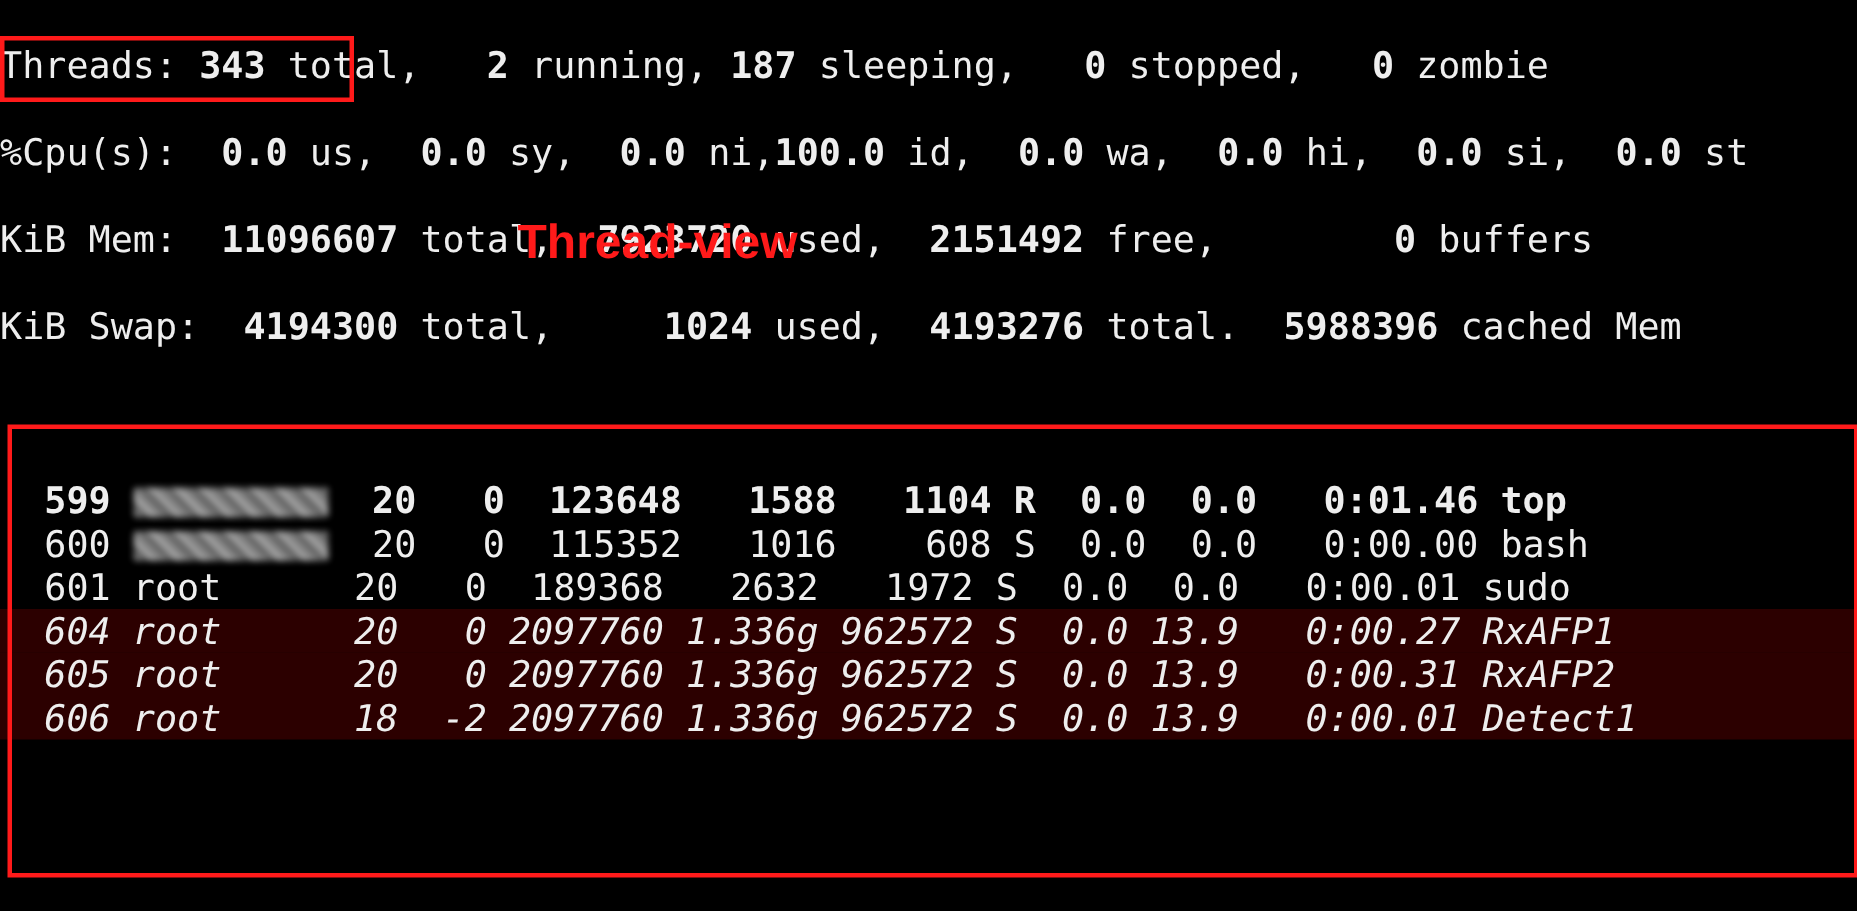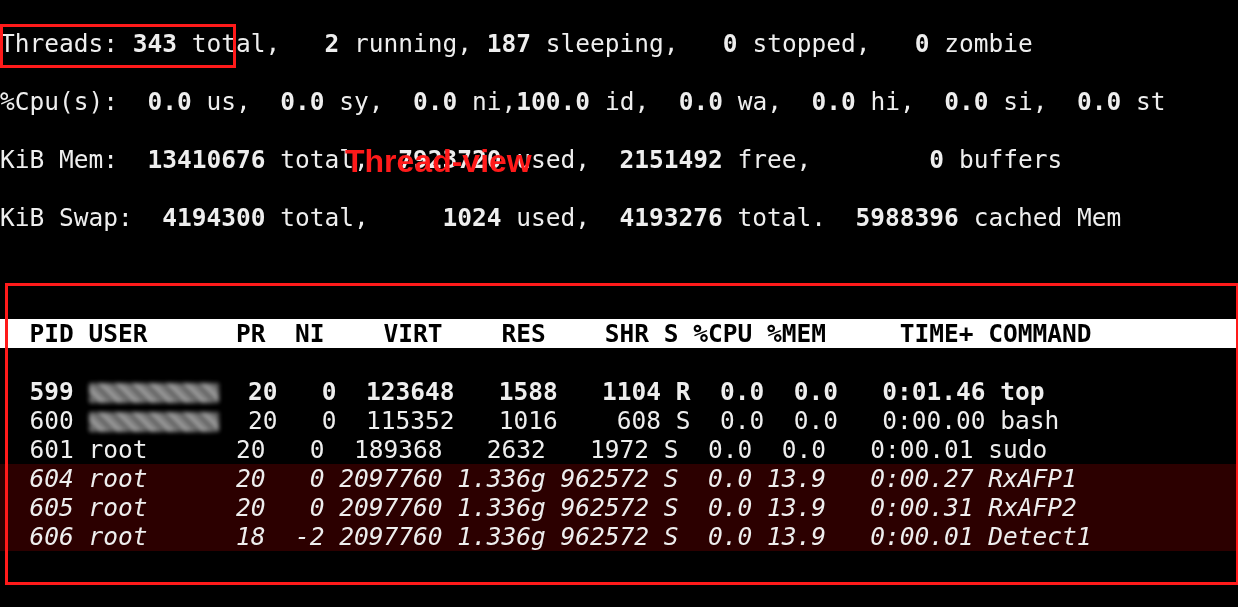--- a/index.html
+++ b/index.html
@@ -64,23 +64,22 @@
     opacity: 0.95;
   }
   .row { display: block; }
 </style>
 </head>
 <body>
 
 <div class="term" id="term">
 <span class="row"><span>Threads: </span><span class="b">343</span><span> total,   </span><span class="b">2</span><span> running, </span><span class="b">187</span><span> sleeping,   </span><span class="b">0</span><span> stopped,   </span><span class="b">0</span><span> zombie</span></span>
 <span class="row"><span>%Cpu(s):  </span><span class="b">0.0</span><span> us,  </span><span class="b">0.0</span><span> sy,  </span><span class="b">0.0</span><span> ni,</span><span class="b">100.0</span><span> id,  </span><span class="b">0.0</span><span> wa,  </span><span class="b">0.0</span><span> hi,  </span><span class="b">0.0</span><span> si,  </span><span class="b">0.0</span><span> st</span></span>
-<span class="row"><span>KiB Mem:  </span><span class="b">13410676</span><span> total,  </span><span class="b">7923720</span><span> used,  </span><span class="b">2151492</span><span> free,        </span><span class="b">0</span><span> buffers</span></span>
+<span class="row"><span>KiB Mem:  </span><span class="b">11096607</span><span> total,  </span><span class="b">7923720</span><span> used,  </span><span class="b">2151492</span><span> free,        </span><span class="b">0</span><span> buffers</span></span>
 <span class="row"><span>KiB Swap:  </span><span class="b">4194300</span><span> total,     </span><span class="b">1024</span><span> used,  </span><span class="b">4193276</span><span> total.  </span><span class="b">5988396</span><span> cached Mem</span></span>
 <span class="row"> </span>
-<span class="row hdr b">  PID USER      PR  NI    VIRT    RES    SHR S %CPU %MEM     TIME+ COMMAND     </span>
 <span id="rows-container"><span class="row b">  599 <span class="pixline"></span>  20   0  123648   1588   1104 R  0.0  0.0   0:01.46 top</span><span class="row">  600 <span class="pixline"></span>  20   0  115352   1016    608 S  0.0  0.0   0:00.00 bash</span><span class="row">  601 root      20   0  189368   2632   1972 S  0.0  0.0   0:00.01 sudo</span><span class="row highlightRows">  604 root      20   0 2097760 1.336g 962572 S  0.0 13.9   0:00.27 RxAFP1</span><span class="row highlightRows">  605 root      20   0 2097760 1.336g 962572 S  0.0 13.9   0:00.31 RxAFP2</span><span class="row highlightRows">  606 root      18  -2 2097760 1.336g 962572 S  0.0 13.9   0:00.01 Detect1</span></span>
 </div>
 
 <div class="box1" id="box1" style="left: 0px; top: 24px; width: 230px; height: 38px;"></div>
 <div class="box2" id="box2" style="left: 5px; top: 283px; width: 1228px; height: 296px;"></div>
 
 <div class="annotation" id="annotation" style="left: 345px; top: 143px;">Thread-view</div>
 
 </body></html>

